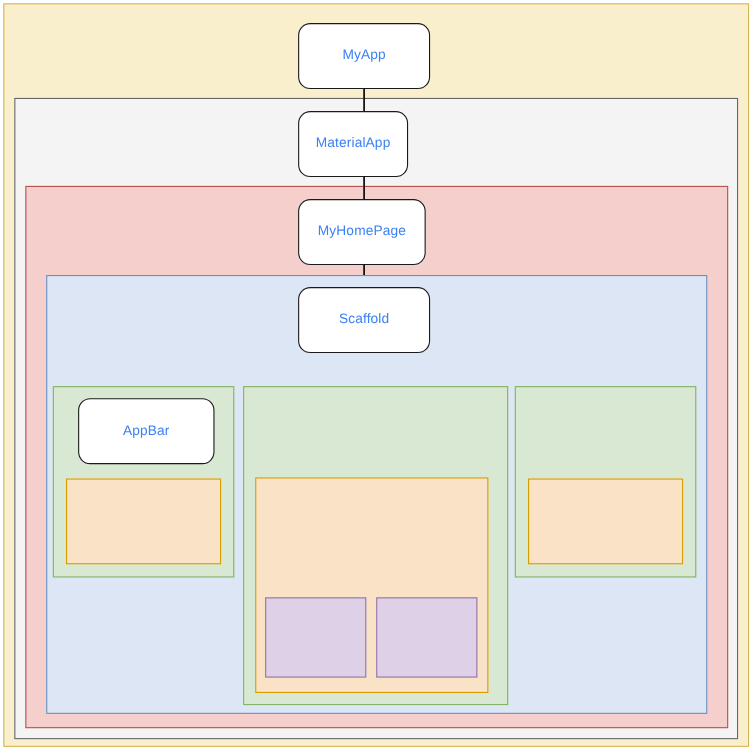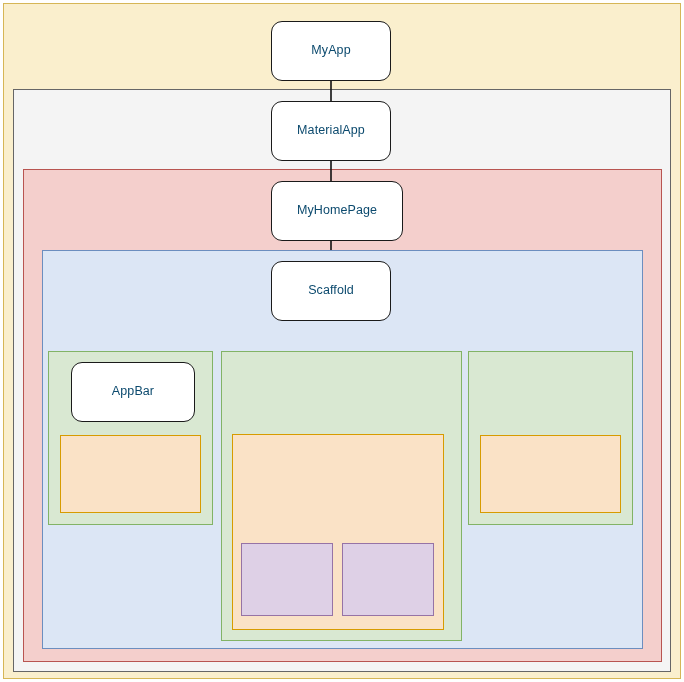--- a/index.html
+++ b/index.html
@@ -2,21 +2,21 @@
 <html><head>
 <meta charset="utf-8">
 <style>
   html,body{margin:0;padding:0;background:#ffffff;}
   #stage{position:relative;width:684px;height:682px;overflow:hidden;
          font-family:"Liberation Sans","DejaVu Sans",sans-serif;background:#ffffff;}
   .group{position:absolute;box-sizing:border-box;border-style:solid;border-width:1px;}
   .node{position:absolute;box-sizing:border-box;background:#ffffff;
         border:1.6px solid #1a1a1a;border-radius:11px;
         display:flex;align-items:center;justify-content:center;
-        color:#0c4a6e;font-size:12.5px;line-height:1.1;letter-spacing:.1px;
+        color:#3b82f6;font-size:12.5px;line-height:1.1;letter-spacing:.1px;
         text-align:center;white-space:nowrap;z-index:5;}
   .node.small{font-size:12px;}
   svg.edges{position:absolute;left:0;top:0;width:684px;height:682px;z-index:3;
             pointer-events:none;}
   svg.edges path{fill:none;stroke:#111111;stroke-width:1.6;
                  stroke-linecap:round;stroke-linejoin:round;}
 </style>
 </head>
 <body>
 
@@ -45,24 +45,24 @@
       <path d="M131,422 L131,443" stroke="#111111"></path>
       <path d="M331,422 L331,443" stroke="#111111"></path>
       <path d="M331,503 L331,515 Q331,522 324,522 L294,522 Q287,522 287,529 L287,551" stroke="#111111"></path>
       <path d="M331,503 L331,515 Q331,522 338,522 L381,522 Q388,522 388,529 L388,551" stroke="#111111"></path>
       <path d="M551,422 L551,443" stroke="#111111"></path>
     </svg>
   <div id="nodes-layer">
       <div class="node" style="left: 271px; top: 21px; width: 120px; height: 60px; background: rgb(255, 255, 255); border-color: rgb(26, 26, 26);">
         <span>MyApp</span>
       </div>
-      <div class="node" style="left: 271px; top: 101px; width: 120px; height: 60px; background: rgb(255, 255, 255); border-color: rgb(26, 26, 26);">
+      <div class="node" style="left: 271px; top: 101px; width: 100px; height: 60px; background: rgb(255, 255, 255); border-color: rgb(26, 26, 26);">
         <span>MaterialApp</span>
       </div>
-      <div class="node" style="left: 271px; top: 181px; width: 132px; height: 60px; background: rgb(255, 255, 255); border-color: rgb(26, 26, 26);">
+      <div class="node" style="left: 271px; top: 181px; width: 116px; height: 60px; background: rgb(255, 255, 255); border-color: rgb(26, 26, 26);">
         <span>MyHomePage</span>
       </div>
       <div class="node" style="left: 271px; top: 261px; width: 120px; height: 60px; background: rgb(255, 255, 255); border-color: rgb(26, 26, 26);">
         <span>Scaffold</span>
       </div>
       <div class="node" style="left: 71px; top: 362px; width: 124px; height: 60px; background: rgb(255, 255, 255); border-color: rgb(26, 26, 26);">
         <span>AppBar</span>
       </div>
       <div class="node" style="left: 71px; top: 443px; width: 120px; height: 60px; background: rgb(255, 255, 255); border-color: rgb(26, 26, 26);">
         <span>Text</span>

